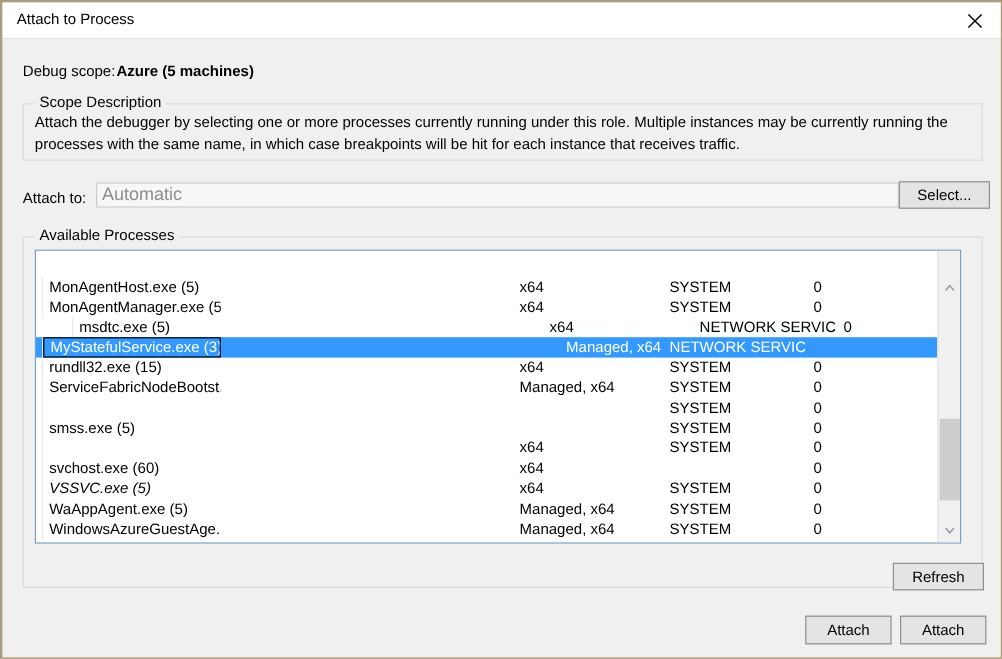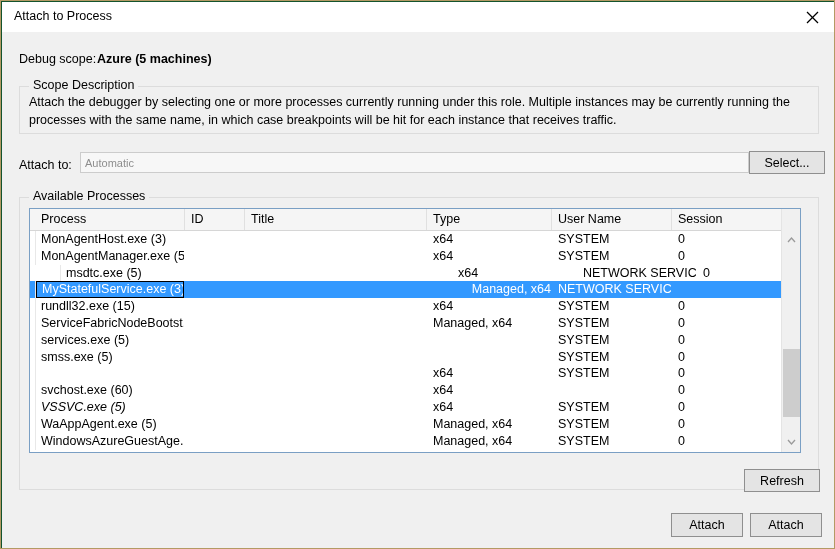--- a/index.html
+++ b/index.html
@@ -8,21 +8,21 @@
     background: #ffffff;
   }
   body {
     font-family: "Liberation Sans", sans-serif;
   }
   #dialog {
     position: relative;
     width: 835px;
     height: 549px;
     box-sizing: border-box;
-    background: #14532d;
+    background: #a3a3a3;
     border: 1px solid #b39a64;
     overflow: hidden;
     padding-left: 16px;
   }
   
   #titlebar {
     position: absolute;
     left: 1px; top: 1px;
     width: 833px;
     height: 30px;
@@ -96,21 +96,21 @@
   #attach-to-input {
     position: absolute;
     left: 78px;
     top: 120px;
     width: 669px;
     height: 21px;
     box-sizing: border-box;
     background: #f7f7f7;
     border: 1px solid #cccccc;
     font-family: "Liberation Sans", sans-serif;
-    font-size: 11px;
+    font-size: 15px;
     color: #000000;
     padding: 0 4px;
     outline: none;
   }
   #attach-to-input::placeholder { color:#8d8d8d; opacity:1; }
   
   .btn {
     position: absolute;
     box-sizing: border-box;
     background: #e4e4e4;
@@ -263,32 +263,24 @@
 
     <div class="lbl" id="attach-to-label">Attach to:</div>
     <input id="attach-to-input" type="text" placeholder="Automatic" style="">
     <button class="btn" id="select-btn">Select...</button>
 
     <div class="groupbox" id="avail-box">
       <div class="groupbox-title">Available Processes</div>
     </div>
 
     <div id="listview">
-      <div id="lv-header">
-          <div class="hcell" style="left: 5px; width: 150px;">Process</div>
-          <div class="hcell" style="left: 155px; width: 60px;">ID</div>
-          <div class="hcell" style="left: 215px; width: 182px;">Title</div>
-          <div class="hcell" style="left: 397px; width: 125px;">Type</div>
-          <div class="hcell" style="left: 522px; width: 120px;">User Name</div>
-          <div class="hcell" style="left: 642px; width: 130px;">Session</div>
-        </div>
       <div id="lv-rows">
           <div class="row" style="top: 0px;">
             <div class="rowgutter"></div>
-            <div class="cell" style="left: 6px; width: 148px; padding-left: 5px;">MonAgentHost.exe (3)</div>
+            <div class="cell" style="left: 6px; width: 148px; padding-left: 5px;">MonAgentHost.exe (5)</div>
             <div class="cell" style="left: 156px; width: 58px; padding-left: 5px;"></div>
             <div class="cell" style="left: 216px; width: 180px; padding-left: 5px;"></div>
             <div class="cell" style="left: 398px; width: 123px; padding-left: 5px;">x64</div>
             <div class="cell" style="left: 523px; width: 118px; padding-left: 5px;">SYSTEM</div>
             <div class="cell" style="left: 643px; width: 128px; padding-left: 5px;">0</div>
           </div>
           <div class="row" style="top: 16.8px;">
             <div class="rowgutter"></div>
             <div class="cell" style="left: 6px; width: 148px; padding-left: 5px;">MonAgentManager.exe (5)</div>
             <div class="cell" style="left: 156px; width: 58px; padding-left: 5px;"></div>
@@ -328,21 +320,20 @@
             <div class="rowgutter"></div>
             <div class="cell" style="left: 6px; width: 148px; padding-left: 5px;">ServiceFabricNodeBootst...</div>
             <div class="cell" style="left: 156px; width: 58px; padding-left: 5px;"></div>
             <div class="cell" style="left: 216px; width: 180px; padding-left: 5px;"></div>
             <div class="cell" style="left: 398px; width: 123px; padding-left: 5px;">Managed, x64</div>
             <div class="cell" style="left: 523px; width: 118px; padding-left: 5px;">SYSTEM</div>
             <div class="cell" style="left: 643px; width: 128px; padding-left: 5px;">0</div>
           </div>
           <div class="row" style="top: 100.8px;">
             <div class="rowgutter"></div>
-            <div class="cell" style="left: 6px; width: 148px; padding-left: 5px;">services.exe (5)</div>
             <div class="cell" style="left: 156px; width: 58px; padding-left: 5px;"></div>
             <div class="cell" style="left: 216px; width: 180px; padding-left: 5px;"></div>
             <div class="cell" style="left: 398px; width: 123px; padding-left: 5px;"></div>
             <div class="cell" style="left: 523px; width: 118px; padding-left: 5px;">SYSTEM</div>
             <div class="cell" style="left: 643px; width: 128px; padding-left: 5px;">0</div>
           </div>
           <div class="row" style="top: 117.6px;">
             <div class="rowgutter"></div>
             <div class="cell" style="left: 6px; width: 148px; padding-left: 5px;">smss.exe (5)</div>
             <div class="cell" style="left: 156px; width: 58px; padding-left: 5px;"></div>

